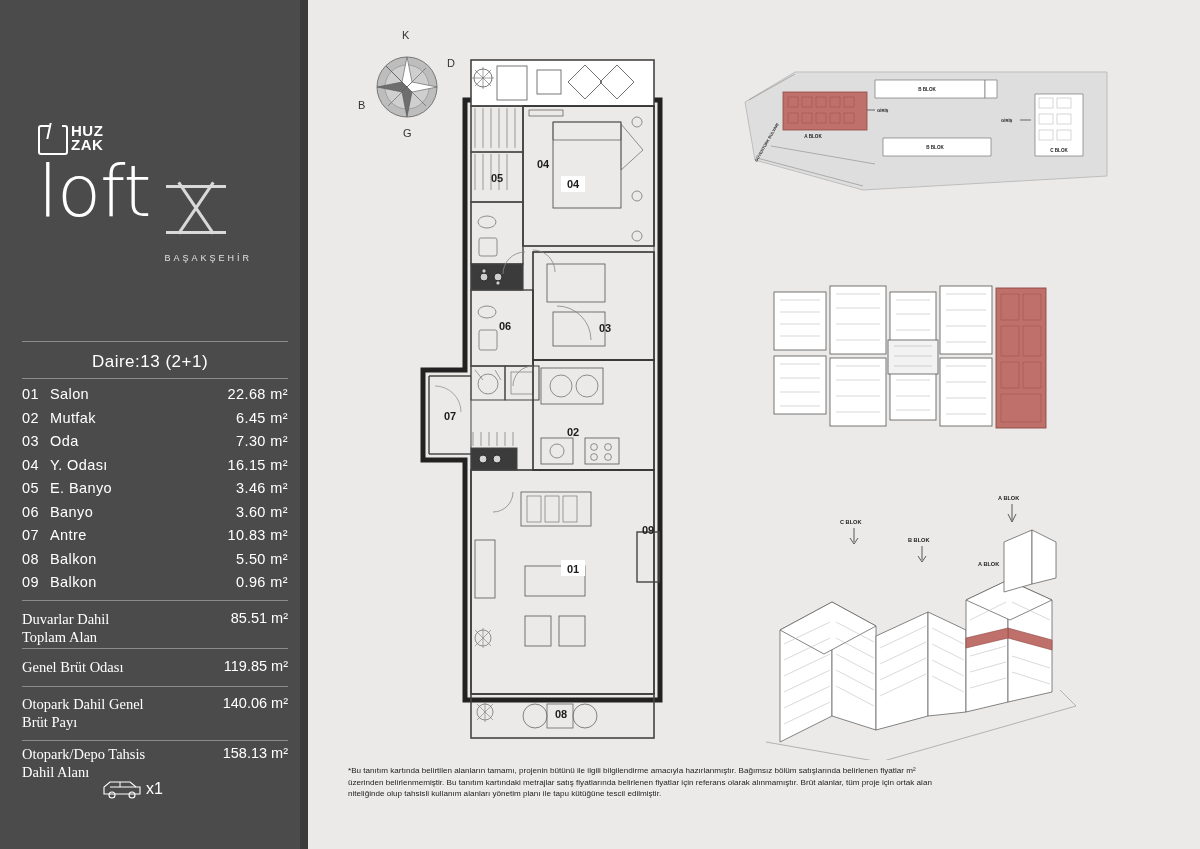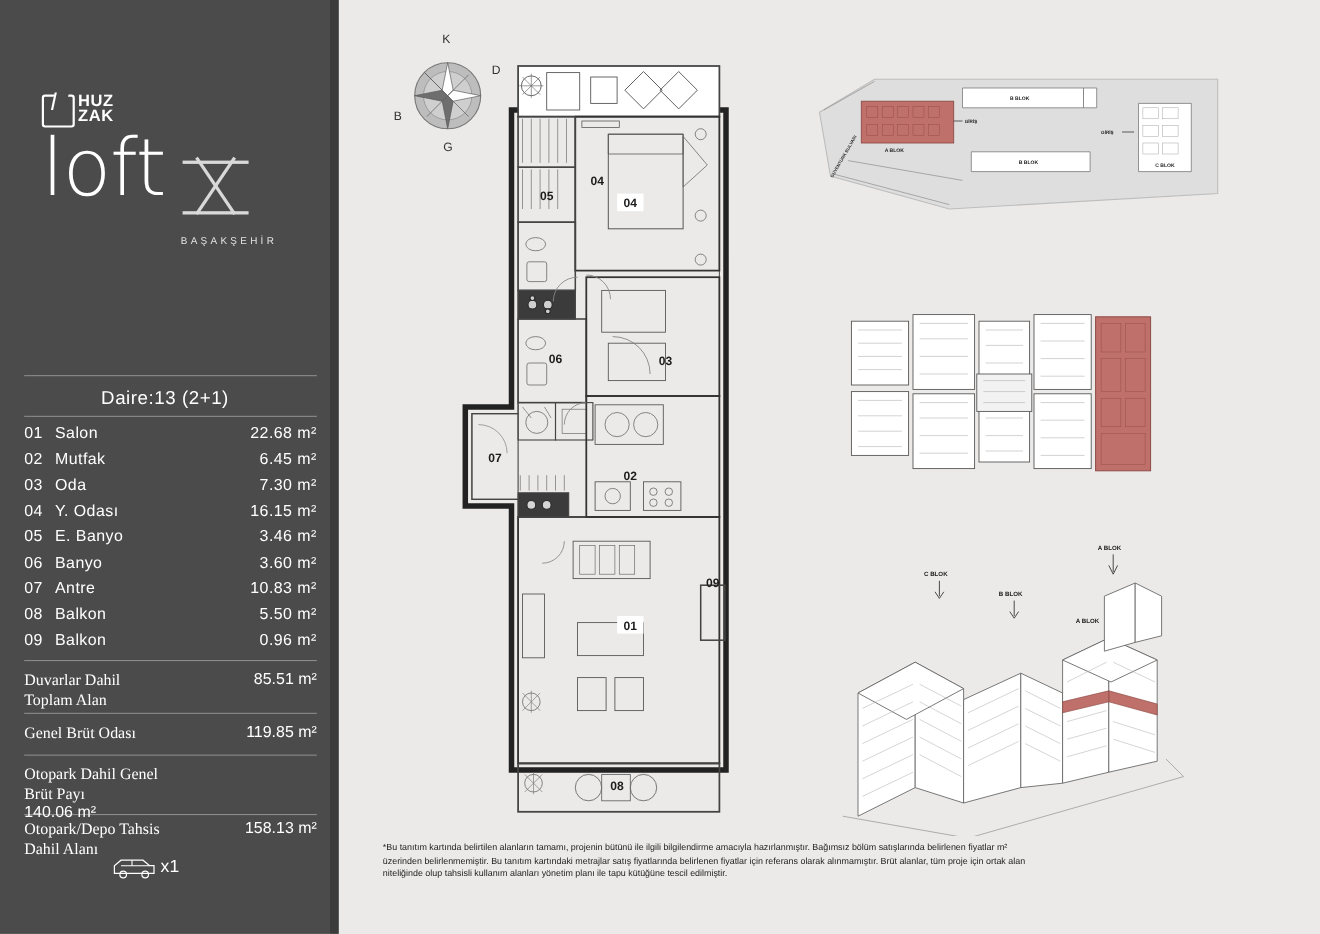--- a/index.html
+++ b/index.html
@@ -15,21 +15,21 @@
   
   .left-panel{
     position:absolute;left:0;top:0;width:300px;height:849px;
     background:#4b4b4b;color:#ffffff;
   }
   .left-panel:after{
     content:"";position:absolute;right:-8px;top:0;width:8px;height:849px;
     background:#3b3b3b;
   }
   .brand{position:absolute;left:38px;top:85px;width:250px;}
-  .huzzak{display:flex;align-items:center;gap:7px;}
+  .huzzak{display:flex;align-items:center;gap:7px;margin-top:39px;}
   .huzzak-mark{width:26px;height:26px;position:relative;}
   .huzzak-mark:before{
     content:"";position:absolute;left:0;top:0;width:26px;height:26px;
     border:2.5px solid #fff;border-radius:3px;
   }
   .huzzak-mark:after{
     content:"";position:absolute;left:10px;top:-2px;width:11px;height:16px;
     background:#4b4b4b;border-left:2.5px solid #fff;transform:skewX(-12deg);
   }
   .huzzak-text{font-size:15px;font-weight:bold;line-height:0.95;letter-spacing:0.5px;}
@@ -65,21 +65,21 @@
   .room .no{width:28px;}
   .room .nm{flex:1;}
   .room .ar{text-align:left;white-space:nowrap;}
 
   .totals{position:absolute;left:22px;top:610px;width:266px;font-size:14.5px;}
   .trow{display:flex;justify-content:space-between;align-items:flex-start;margin-bottom:8px;}
   .trow .lbl{line-height:1.25;font-family:Liberation Serif, serif;}
   .trow .val{white-space:nowrap;text-align:right;}
   .t1{position:absolute;top:0;left:0;width:266px;}
   .t2{position:absolute;top:48px;left:0;width:266px;}
-  .t3{position:absolute;top:85px;left:0;width:266px;flex-direction:column;}
+  .t3{position:absolute;top:85px;left:0;width:266px;}
   .t4{position:absolute;top:135px;left:0;width:266px;}
 
   .car-row{position:absolute;left:100px;top:778px;width:190px;display:flex;align-items:center;gap:2px;}
   .car-ico{width:44px;height:22px;}
   .car-count{font-size:16px;}
 
   
   .plan{position:absolute;left:405px;top:40px;width:300px;height:700px;}
   .plan svg{display:block;}
 

